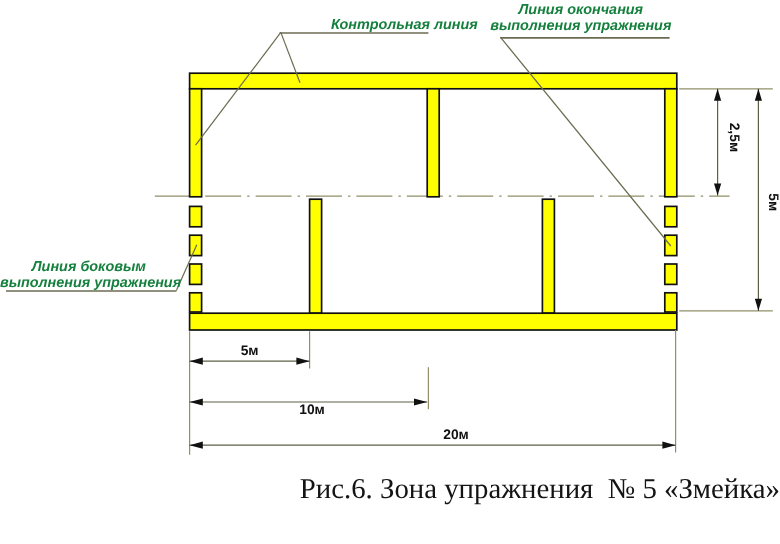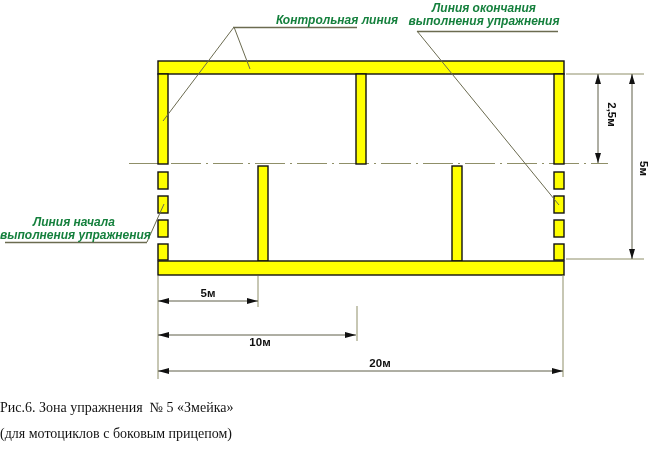--- a/index.html
+++ b/index.html
@@ -17,22 +17,22 @@
   .callout{
     position:absolute;font-style:italic;font-weight:700;font-size:12px;
     line-height:13px;color:#15803d;text-align:center;white-space:nowrap;
   }
   .dim-label{
     position:absolute;font-weight:700;font-size:11.5px;color:#111;
     text-align:center;white-space:nowrap;
   }
   .rot90{transform:rotate(90deg);transform-origin:center center;}
   .caption{
-    position:absolute;left:0;width:650px;text-align:left;
-    font-family:"Liberation Serif",serif;font-size:14px;line-height:26px;
+    position:absolute;left:0;width:650px;text-align:right;
+    font-family:"Liberation Serif",serif;font-size:24px;line-height:26px;
     color:#141414;white-space:pre;
   }
 </style>
 </head>
 <body>
 
 <div id="stage">
 
   <svg width="650" height="453" viewBox="0 0 650 453">
 
@@ -92,26 +92,25 @@
   </svg>
 
   <div class="callout" style="left:237px;top:14px;width:128px;margin-left:36px;">Контрольная линия</div>
 
   <div class="callout" style="left:405px;top:2px;width:158px;">
     <div>Линия окончания</div>
     <div>выполнения упражнения</div>
   </div>
 
   <div class="callout" style="left:0px;top:216px;width:148px;">
-    <div>Линия начала</div>
+    <div>Линия боковым</div>
     <div>выполнения упражнения</div>
   </div>
 
   <div class="dim-label rot90" style="left:594px;top:108px;width:34px;height:13px;">2,5м</div>
   <div class="dim-label rot90" style="left:631px;top:162px;width:24px;height:13px;">5м</div>
   <div class="dim-label" style="left:188px;top:287px;width:40px;">5м</div>
   <div class="dim-label" style="left:240px;top:336px;width:40px;">10м</div>
   <div class="dim-label" style="left:360px;top:357px;width:40px;">20м</div>
 
   <div class="caption" style="top:395px;">Рис.6. Зона упражнения  № 5 «Змейка»</div>
-  <div class="caption" style="top:421px;">(для мотоциклов с боковым прицепом)</div>
 
 </div>
 
 </body></html>

